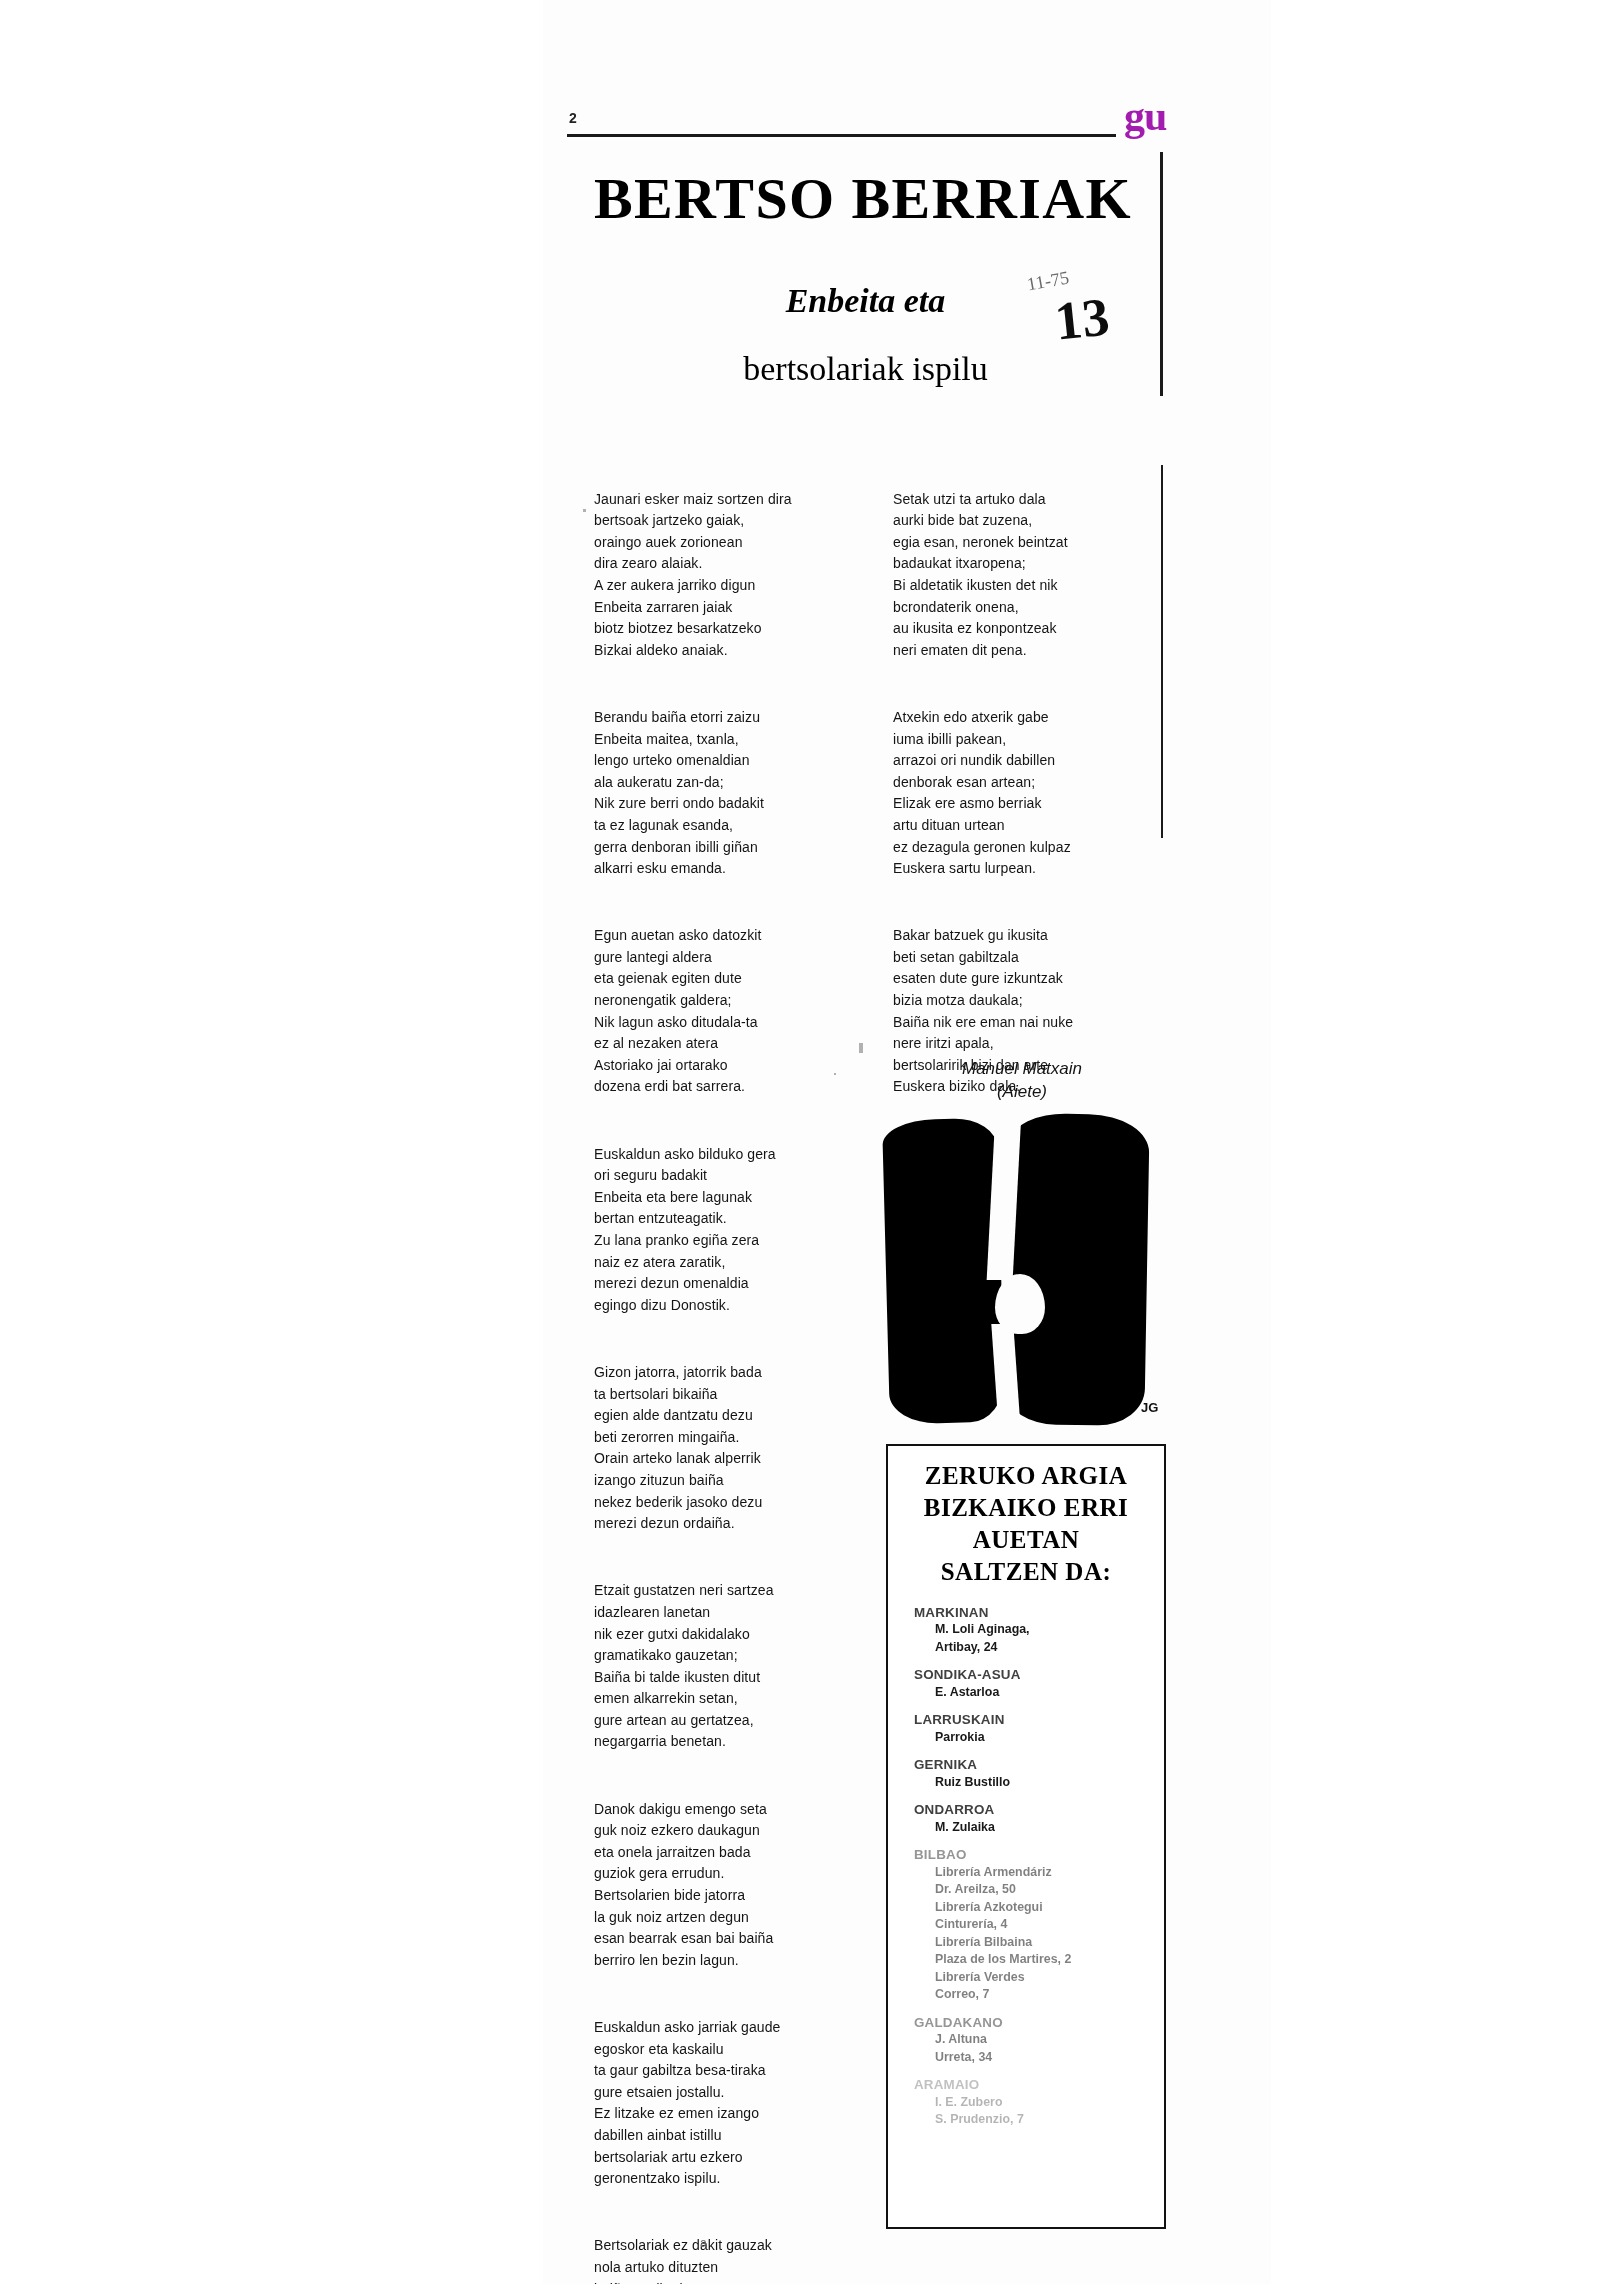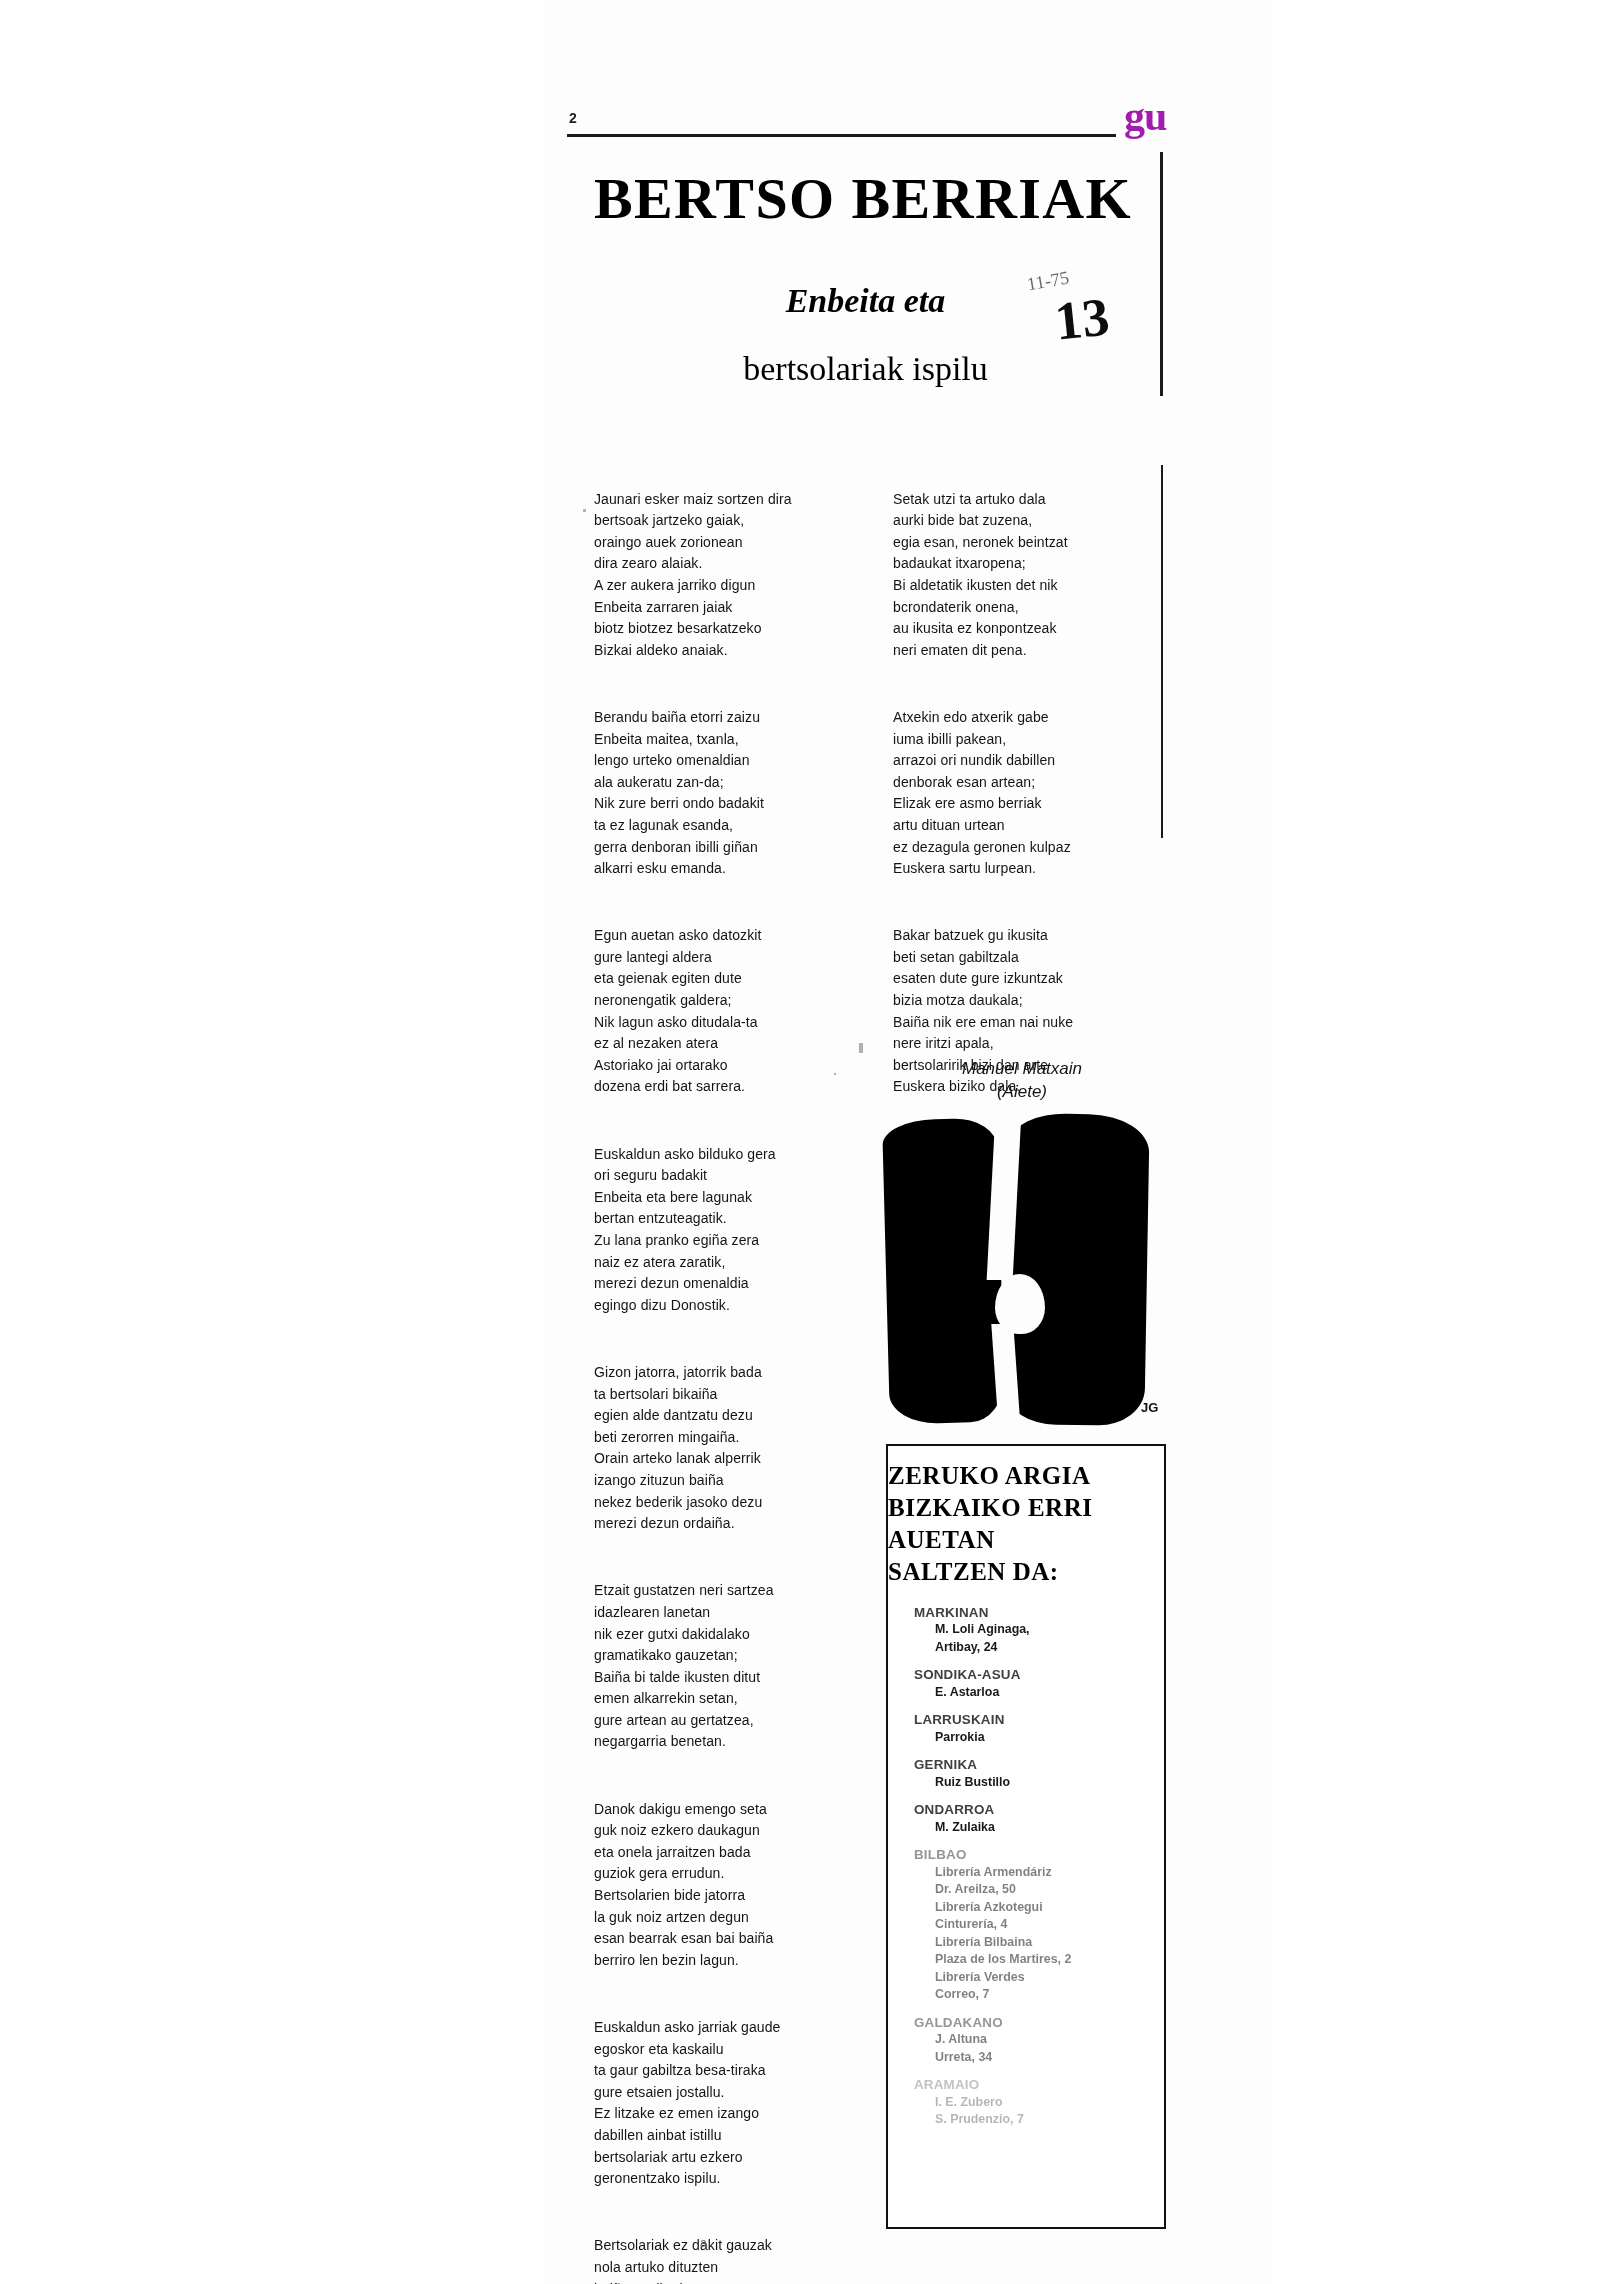--- a/index.html
+++ b/index.html
@@ -231,21 +231,21 @@
     left: 886px;
     top: 1444px;
     width: 276px;
     height: 781px;
     border: 2.8px solid #111;
     background: #ffffff;
     overflow: hidden;
   }
   .ad-head {
     margin-top: 14px;
-    text-align: left;
+    text-align: center;
     font-family: "Liberation Serif", serif;
     font-weight: 700;
     font-size: 25px;
     line-height: 32px;
     letter-spacing: 0.5px;
     color: #000;
     white-space: pre-line;
   }
   .ad-list {
     margin: 15.7px 0 0 26px;

